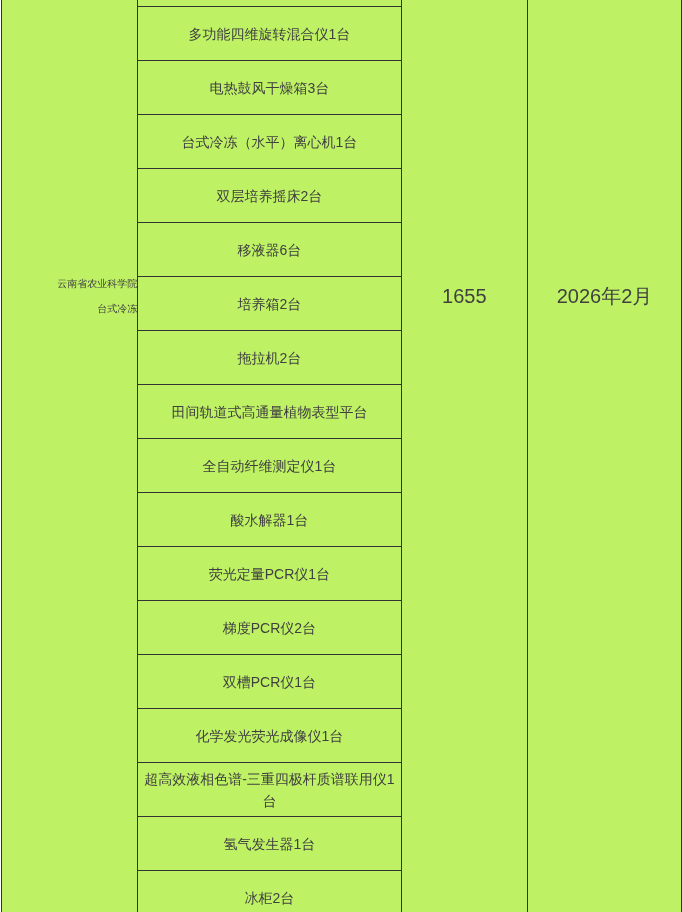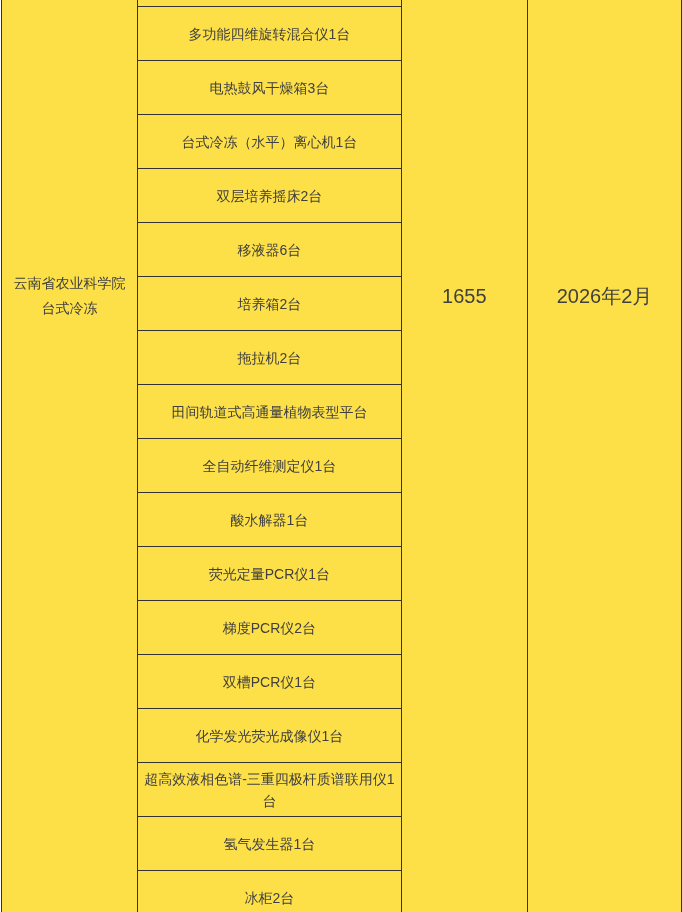--- a/index.html
+++ b/index.html
@@ -20,41 +20,41 @@
     position: absolute;
     left: 1px;
     top: -48px;
     border-collapse: collapse;
     table-layout: fixed;
     background: #ffffff;
   }
   table.grid td {
     border: 1px solid #333333;
     padding: 0;
-    background: #fde047;
+    background: #bef264;
   }
   .org-cell  { width: 136px; position: relative; }
   .item-cell {
     width: 264px;
     height: 53px;
     text-align: center;
     vertical-align: middle;
     font-size: 14px;
     line-height: 22px;
     padding: 0 10px;
   }
   .qty-cell  { width: 126px; position: relative; }
   .date-cell { width: 154px; position: relative; }
   .org-text {
     position: absolute;
     top: 318px;
     left: 0;
     width: 100%;
-    text-align: center;
-    font-size: 14px;
+    text-align: right;
+    font-size: 10px;
     line-height: 25px;
   }
   .qty-text, .date-text {
     position: absolute;
     top: 334px;
     left: 0;
     width: 100%;
     text-align: center;
     font-size: 20px;
     line-height: 18px;

